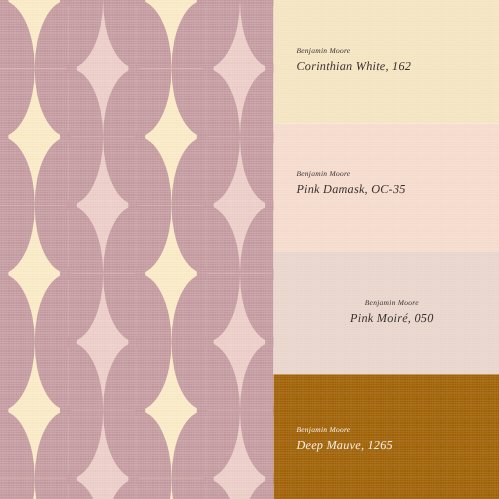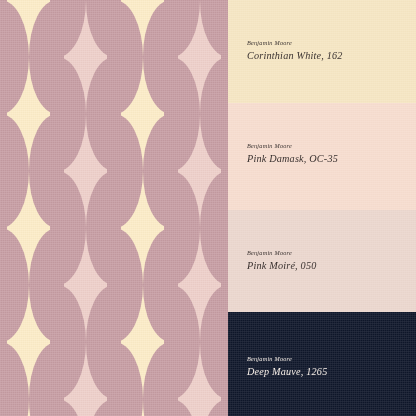--- a/index.html
+++ b/index.html
@@ -246,27 +246,27 @@
     <div class="swatch" style="top: 103px; height: 107px; background: rgb(246, 220, 206); color: rgb(58, 50, 48);">
       <div class="swatch-texture"></div>
       <div class="swatch-label" style="top: 40px;">
         <p class="brand">Benjamin Moore</p>
         <p class="chip-name">Pink Damask, OC-35</p>
       </div>
     </div>
 
     <div class="swatch" style="top: 210px; height: 102px; background: rgb(234, 214, 205); color: rgb(58, 50, 48);">
       <div class="swatch-texture"></div>
-      <div class="swatch-label" style="top: 40px;">
+      <div class="swatch-label" style="top: 40px; text-align: center;">
         <p class="brand">Benjamin Moore</p>
         <p class="chip-name">Pink Moiré, 050</p>
       </div>
     </div>
 
-    <div class="swatch" style="top: 312px; height: 104px; background: #0f172a; color: rgb(247, 239, 232);">
+    <div class="swatch" style="top: 312px; height: 104px; background: #a16207; color: rgb(247, 239, 232);">
       <div class="swatch-texture"></div>
       <div class="swatch-label" style="top: 44px;">
         <p class="brand">Benjamin Moore</p>
         <p class="chip-name">Deep Mauve, 1265</p>
       </div>
     </div>
 
   </div>
 </div>
 

